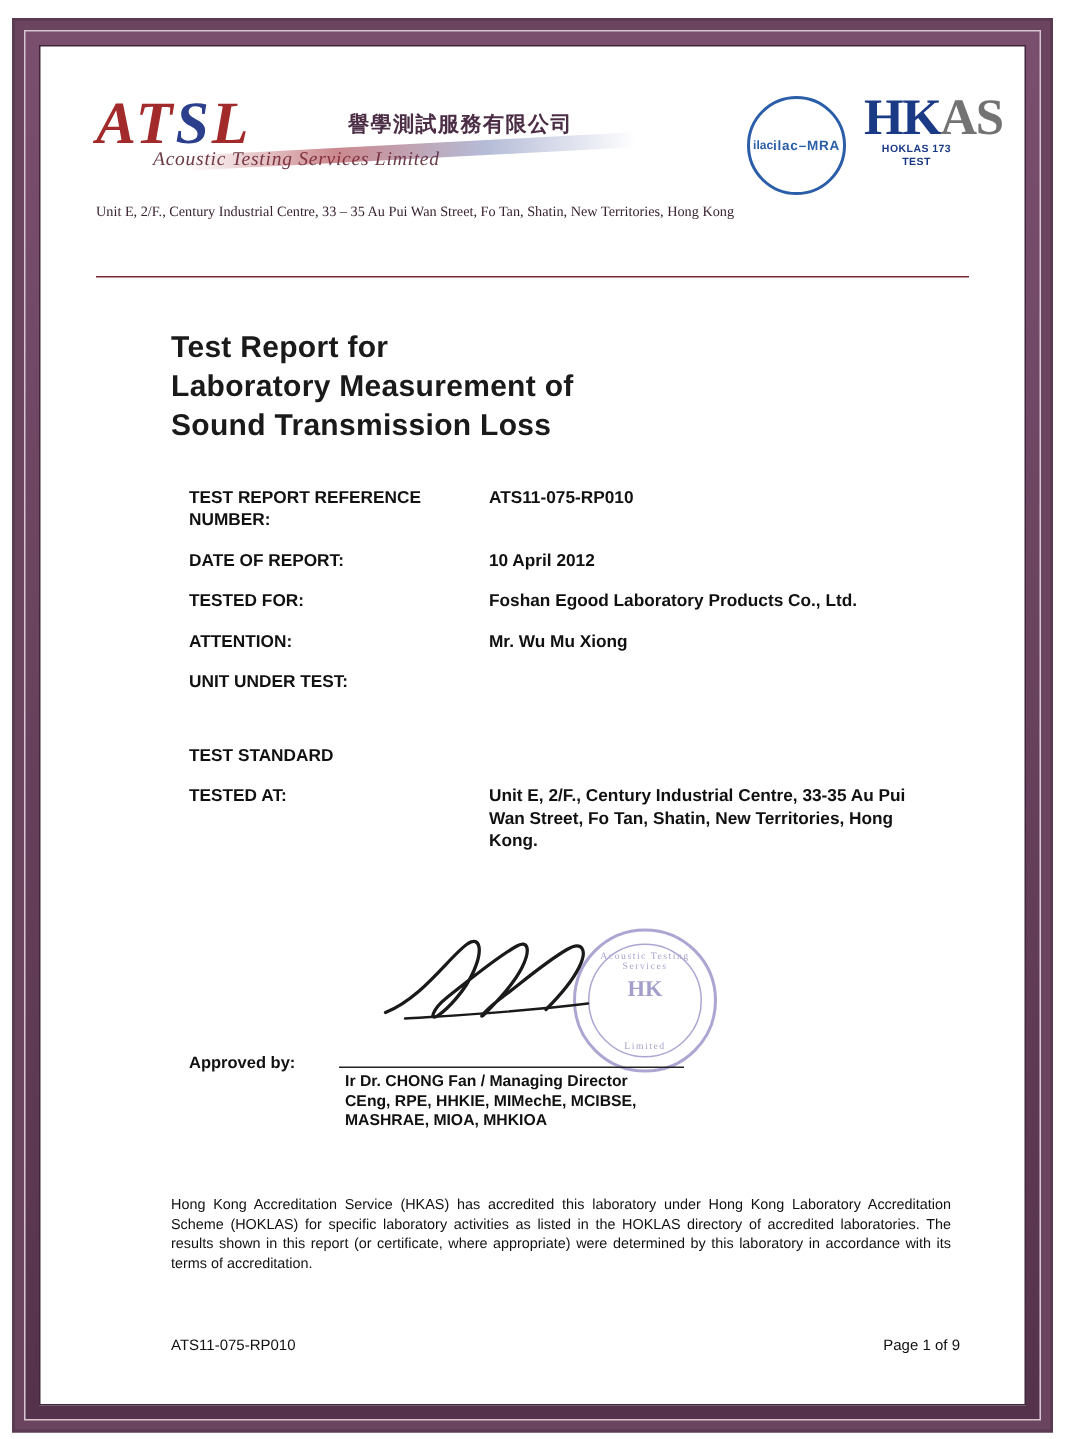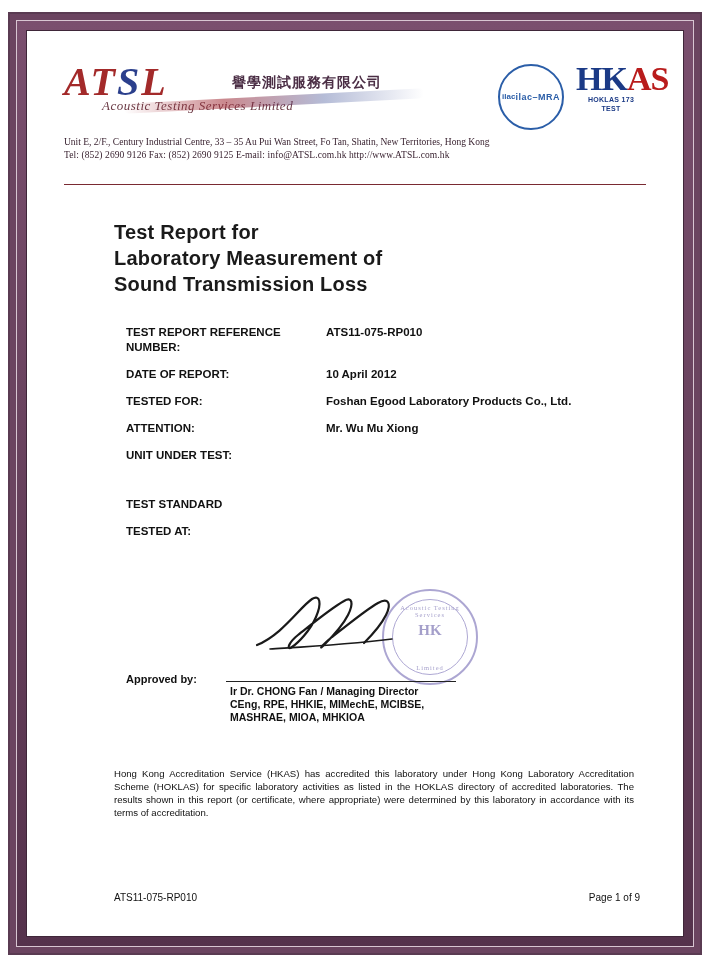--- a/index.html
+++ b/index.html
@@ -133,21 +133,21 @@
     text-align: center;
   }
   .hkas-logo {
     font-family: "Liberation Serif", serif;
     font-size: 34px;
     font-weight: bold;
     color: #1b3a86;
     line-height: 30px;
     letter-spacing: -1px;
   }
-  .hkas-logo .s { color: #b91c1c; }
+  .hkas-logo .s { color: #737373; }
   .hkas-text {
     font-size: 7px;
     font-weight: bold;
     color: #1b3a86;
     letter-spacing: 0.3px;
     margin-top: 2px;
   }
 
   .address-lines {
     position: absolute;
@@ -326,21 +326,20 @@
         </div>
         <div class="hkas-badge">
           <div class="hkas-logo">HK<span class="s">AS</span></div>
           <div class="hkas-text">HOKLAS 173</div>
           <div class="hkas-text">TEST</div>
         </div>
       </div>
 
       <div class="address-lines">
         <div class="line1">Unit E, 2/F., Century Industrial Centre, 33 – 35 Au Pui Wan Street, Fo Tan, Shatin, New Territories, Hong Kong</div>
-        <div class="line2">Tel: (852) 2690 9126     Fax: (852) 2690 9125     E-mail: info@ATSL.com.hk     http://www.ATSL.com.hk</div>
       </div>
     </div>
     <div class="header-rule"></div>
 
     <div class="title-block">
       <div>Test Report for</div>
       <div>Laboratory Measurement of</div>
       <div>Sound Transmission Loss</div>
     </div>
 
@@ -372,20 +371,21 @@
       </div>
 
       <div class="spacer-lg"></div>
 
       <div class="field-row">
         <div class="field-label">TEST STANDARD</div>
       </div>
 
       <div class="field-row">
         <div class="field-label">TESTED AT:</div>
+        <div class="field-value">Unit E, 2/F., Century Industrial Centre, 33-35 Au Pui Wan Street, Fo Tan, Shatin, New Territories, Hong Kong.</div>
       </div>
 
     </div>
 
     <div class="sign-area">
       <div class="stamp">
         <div class="stamp-text-top">Acoustic Testing Services</div>
         <div class="stamp-core">HK</div>
         <div class="stamp-text-bottom">Limited</div>
       </div>

